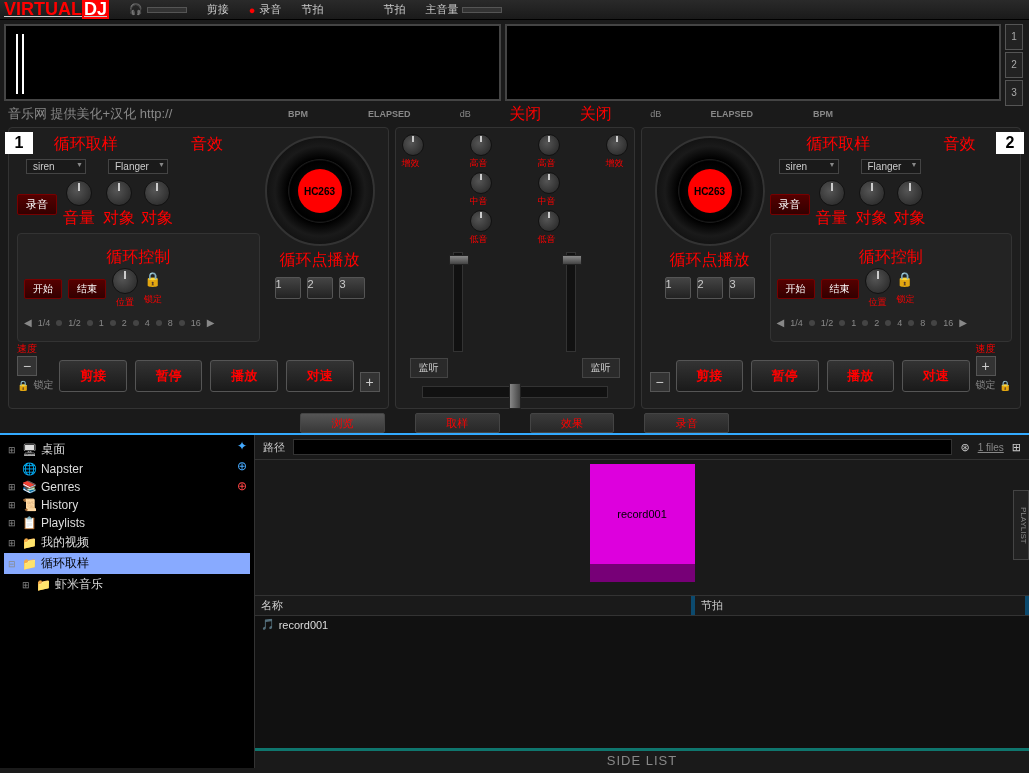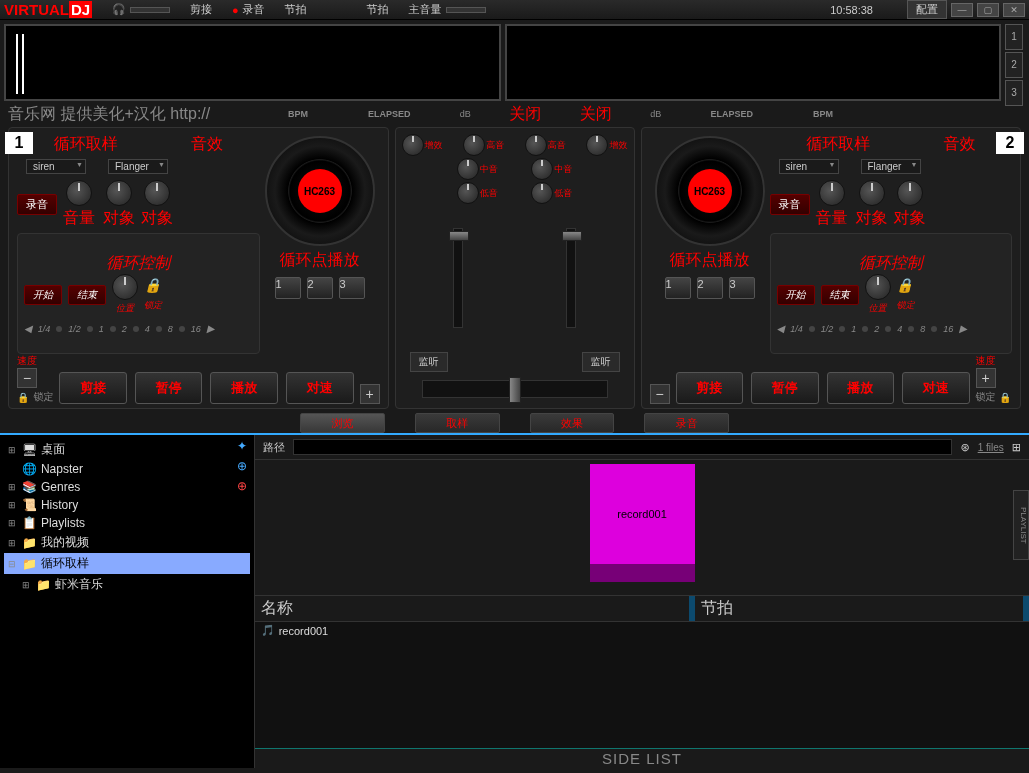--- a/index.html
+++ b/index.html
@@ -1,73 +1,73 @@
 <!DOCTYPE html>
 <html><head>
 <meta charset="utf-8">
 <style>
 * { margin:0; padding:0; box-sizing:border-box; font-family:Arial,"Microsoft YaHei",sans-serif; }
 body { background:#1a1a1a; color:#ccc; width:1029px; height:773px; overflow:hidden; font-size:11px; }
 .titlebar { height:20px; background:linear-gradient(#2a2a2a,#1a1a1a); display:flex; align-items:center; padding:0 4px; border-bottom:1px solid #000; }
-.logo { font-weight:bold; font-size:15px; }
+.logo { font-weight:bold; font-size:18px;text-decoration:underline; }
 .logo-v { color:#f00; }
 .logo-dj { color:#fff; background:#f00; padding:0 2px; }
 .tb-item { margin-left:20px; color:#ccc; font-size:11px; display:flex; align-items:center; gap:4px; }
 .tb-slider { width:40px; height:6px; background:#333; border:1px solid #555; }
 .tb-right { margin-left:auto; display:flex; gap:4px; align-items:center; }
 .winbtn { width:22px; height:14px; background:#444; border:1px solid #666; color:#aaa; text-align:center; font-size:9px; line-height:12px; cursor:pointer; }
 .cfgbtn { background:#333; border:1px solid #555; padding:1px 8px; color:#ccc; font-size:11px; }
 
 .wavearea { display:flex; height:85px; padding:4px; gap:4px; }
 .wave { flex:1; background:#000; border:2px solid #444; position:relative; }
 .wave-mark { position:absolute; left:10px; top:8px; width:2px; height:60px; background:#fff; }
 .wave-mark2 { position:absolute; left:16px; top:8px; width:2px; height:60px; background:#fff; }
 .wave-nums { width:20px; display:flex; flex-direction:column; gap:2px; }
 .wave-num { width:18px; height:26px; background:#222; border:1px solid #555; color:#aaa; text-align:center; font-size:10px; line-height:24px; cursor:pointer; }
 
 .info-row { display:flex; height:18px; padding:0 8px; align-items:center; }
-.info-txt { color:#888; font-size:16px; white-space:nowrap; overflow:hidden; }
+.info-txt { color:#888; font-size:13px; white-space:nowrap; overflow:hidden; }
 .info-lbl { color:#888; font-size:9px; font-weight:bold; margin:0 30px; }
 .mixer-toplbl { width:240px; display:flex; justify-content:space-around; align-items:center; font-size:9px; color:#888; }
 
 .decks { display:flex; height:290px; padding:4px 8px; gap:6px; }
 .deck { flex:1; background:#1e1e1e; border:1px solid #333; border-radius:4px; padding:4px 8px; position:relative; }
 .deck-num { position:absolute; top:4px; width:28px; height:22px; background:#fff; color:#000; font-size:16px; font-weight:bold; text-align:center; line-height:22px; }
 .deck-num.left { left:-4px; }
 .deck-num.right { right:-4px; }
 .section-labels { display:flex; justify-content:space-around; margin-top:2px; }
 .controls-row { display:flex; gap:8px; margin-top:4px; align-items:flex-start; }
 .ctrl-col { display:flex; flex-direction:column; align-items:center; gap:2px; }
 .dropdown { background:#1a1a1a; border:1px solid #444; color:#ccc; padding:1px 14px 1px 6px; font-size:10px; position:relative; cursor:pointer; min-width:60px; }
 .dropdown::after { content:"▼"; position:absolute; right:2px; font-size:7px; color:#888; }
 .knob { width:26px; height:26px; border-radius:50%; background:radial-gradient(circle at 40% 40%,#555,#222); border:1px solid #111; position:relative; cursor:pointer; }
 .knob::after { content:""; position:absolute; top:2px; left:50%; width:2px; height:8px; background:#ccc; transform:translateX(-50%); }
 .btn-red { background:linear-gradient(#500,#300); border:1px solid #700; color:#fff; padding:2px 8px; font-size:11px; cursor:pointer; border-radius:2px; }
 .lbl-red { color:#f00; font-size:16px; }
 .turntable { width:110px; height:110px; border-radius:50%; background:radial-gradient(circle,#111 0%,#000 40%,#1a1a1a 42%,#000 43%,#1a1a1a 60%,#000 100%); border:2px solid #333; position:relative; margin:4px auto; }
 .tt-center { position:absolute; top:50%; left:50%; transform:translate(-50%,-50%); width:44px; height:44px; border-radius:50%; background:#f00; color:#000; font-size:10px; font-weight:bold; display:flex; align-items:center; justify-content:center; }
-.loop-panel { background:#232323; border:1px solid #333; border-radius:4px; padding:19px 6px; margin-top:4px;font-style:italic; }
+.loop-panel { background:#232323; border:1px solid #333; border-radius:4px; padding:13px 6px; margin-top:4px; }
 .loop-btns { display:flex; gap:6px; align-items:center; }
 .btn-sm { background:linear-gradient(#500,#300); border:1px solid #700; color:#fff; padding:2px 8px; font-size:10px; cursor:pointer; border-radius:2px; }
 .lock-icon { width:18px; height:20px; color:#4af; font-size:14px; }
 .num-row { display:flex; gap:6px; margin-top:8px; font-size:9px; color:#888; align-items:center; }
 .arrow { color:#888; cursor:pointer; font-size:10px; }
 .dot { width:6px; height:6px; border-radius:50%; background:#444; }
 
 .cue-row { display:flex; gap:6px; margin-top:6px; justify-content:center; }
 .cue-btn { width:26px; height:22px; background:linear-gradient(#444,#222); border:1px solid #555; color:#ccc; font-size:11px; cursor:pointer; border-radius:2px; }
 
 .transport { display:flex; gap:8px; margin-top:10px; align-items:center; }
 .trans-btn { flex:1; background:linear-gradient(#333,#1a1a1a); border:1px solid #555; color:#f00; padding:6px 4px; font-size:13px; font-weight:bold; cursor:pointer; border-radius:3px; text-align:center; }
 .pm-btn { width:20px; height:20px; background:#333; border:1px solid #555; color:#ccc; font-size:14px; cursor:pointer; text-align:center; line-height:18px; }
 .lock-row { display:flex; align-items:center; gap:4px; margin-top:2px; font-size:10px; color:#888; }
 
 .mixer { width:240px; background:#1e1e1e; border:1px solid #333; border-radius:4px; padding:6px; display:flex; flex-direction:column; }
 .mixer-row { display:flex; justify-content:space-between; margin-bottom:2px; }
-.mixer-col { display:flex; flex-direction:row; align-items:center; gap:1px; }
+.mixer-col { display:flex; flex-direction:column; gap:1px; }
 .mixer-knob { width:22px; height:22px; border-radius:50%; background:radial-gradient(circle at 40% 40%,#555,#222); border:1px solid #111; cursor:pointer; position:relative; }
 .mixer-knob::after { content:""; position:absolute; top:1px; left:50%; width:2px; height:6px; background:#ccc; transform:translateX(-50%); }
 .vfader-box { flex:1; display:flex; justify-content:space-around; align-items:center; padding:4px 0; }
 .vfader { width:10px; height:100px; background:#111; border:1px solid #333; position:relative; cursor:pointer; }
 .vfader-thumb { position:absolute; left:-5px; width:20px; height:10px; background:linear-gradient(#888,#444); border:1px solid #222; }
 .pfl-row { display:flex; justify-content:space-between; padding:0 8px; margin-top:2px; }
 .pfl-btn { background:#2a2a2a; border:1px solid #444; color:#ccc; padding:2px 8px; font-size:10px; cursor:pointer; }
 .xfader { height:18px; background:#111; border:1px solid #333; margin:8px 20px 4px; position:relative; cursor:pointer; }
 .xfader-thumb { position:absolute; top:-4px; left:50%; transform:translateX(-50%); width:12px; height:26px; background:linear-gradient(90deg,#888,#444); border:1px solid #222; }
 
@@ -86,49 +86,42 @@
 
 .content { flex:1; background:#111; display:flex; flex-direction:column; }
 .path-row { display:flex; align-items:center; padding:4px 8px; gap:8px; background:#1a1a1a; border-bottom:1px solid #333; }
 .path-input { flex:1; background:#000; border:1px solid #333; height:16px; color:#ccc; padding:0 4px; font-size:10px; }
 .files-info { color:#888; font-size:10px;text-decoration:underline; }
 .thumb-area { height:135px; display:flex; justify-content:center; align-items:flex-start; padding-top:4px; background:#1a1a1a; }
 .thumb { width:105px; }
 .thumb-img { width:105px; height:100px; background:#d0d; display:flex; align-items:center; justify-content:center; color:#000; font-family:monospace; font-size:11px; }
 .thumb-bar { height:18px; background:#707; }
 .list-hdr { display:flex; background:#1a1a1a; border-top:1px solid #333; border-bottom:1px solid #333; }
-.list-col { padding:2px 6px; color:#ccc; font-size:16px; border-right:6px solid #0c4a6e; }
+.list-col { padding:2px 6px; color:#ccc; font-size:11px; border-right:4px solid #0c4a6e; }
 .list-row { display:flex; padding:2px 6px; color:#ddd; font-size:11px; cursor:pointer; align-items:center; gap:4px; }
-.sidelist { height:20px; background:#1a1a1a; border-top:1px solid #0f766e; text-align:center; color:#888; font-size:15px; line-height:20px; letter-spacing:1px; }
+.sidelist { height:20px; background:#1a1a1a; border-top:3px solid #0f766e; text-align:center; color:#888; font-size:13px; line-height:20px; letter-spacing:1px; }
 .playlist-tab { position:absolute; right:0; top:490px; width:16px; height:70px; background:#222; border:1px solid #444; color:#888; font-size:8px; writing-mode:vertical-rl; text-align:center; cursor:pointer; }
 </style>
 </head>
 <body>
 
 <div class="titlebar">
   <span class="logo"><span class="logo-v">VIRTUAL</span><span class="logo-dj">DJ</span></span>
   <span class="tb-item">🎧<span class="tb-slider"></span></span>
   <span class="tb-item">剪接</span>
   <span class="tb-item">
       <span style="color:#f00">●</span>
       <span>录音</span>
     </span>
   <span class="tb-item">节拍</span>
   <span class="tb-item" style="margin-left:60px">节拍</span>
   <span class="tb-item">
       <span>主音量</span>
       <span class="tb-slider"></span>
     </span>
-  <span class="tb-right">
-    <span style="color:#ccc;margin-right:30px">10:58:38</span>
-    <span class="cfgbtn">配置</span>
-    <span class="winbtn">—</span>
-    <span class="winbtn">▢</span>
-    <span class="winbtn">✕</span>
-  </span>
 </div>
 
 <div class="wavearea">
   <div class="wave">
       <div class="wave-mark"></div>
       <div class="wave-mark2"></div>
     </div>
   <div class="wave"></div>
   <div class="wave-nums">
     <div class="wave-num">1</div>

